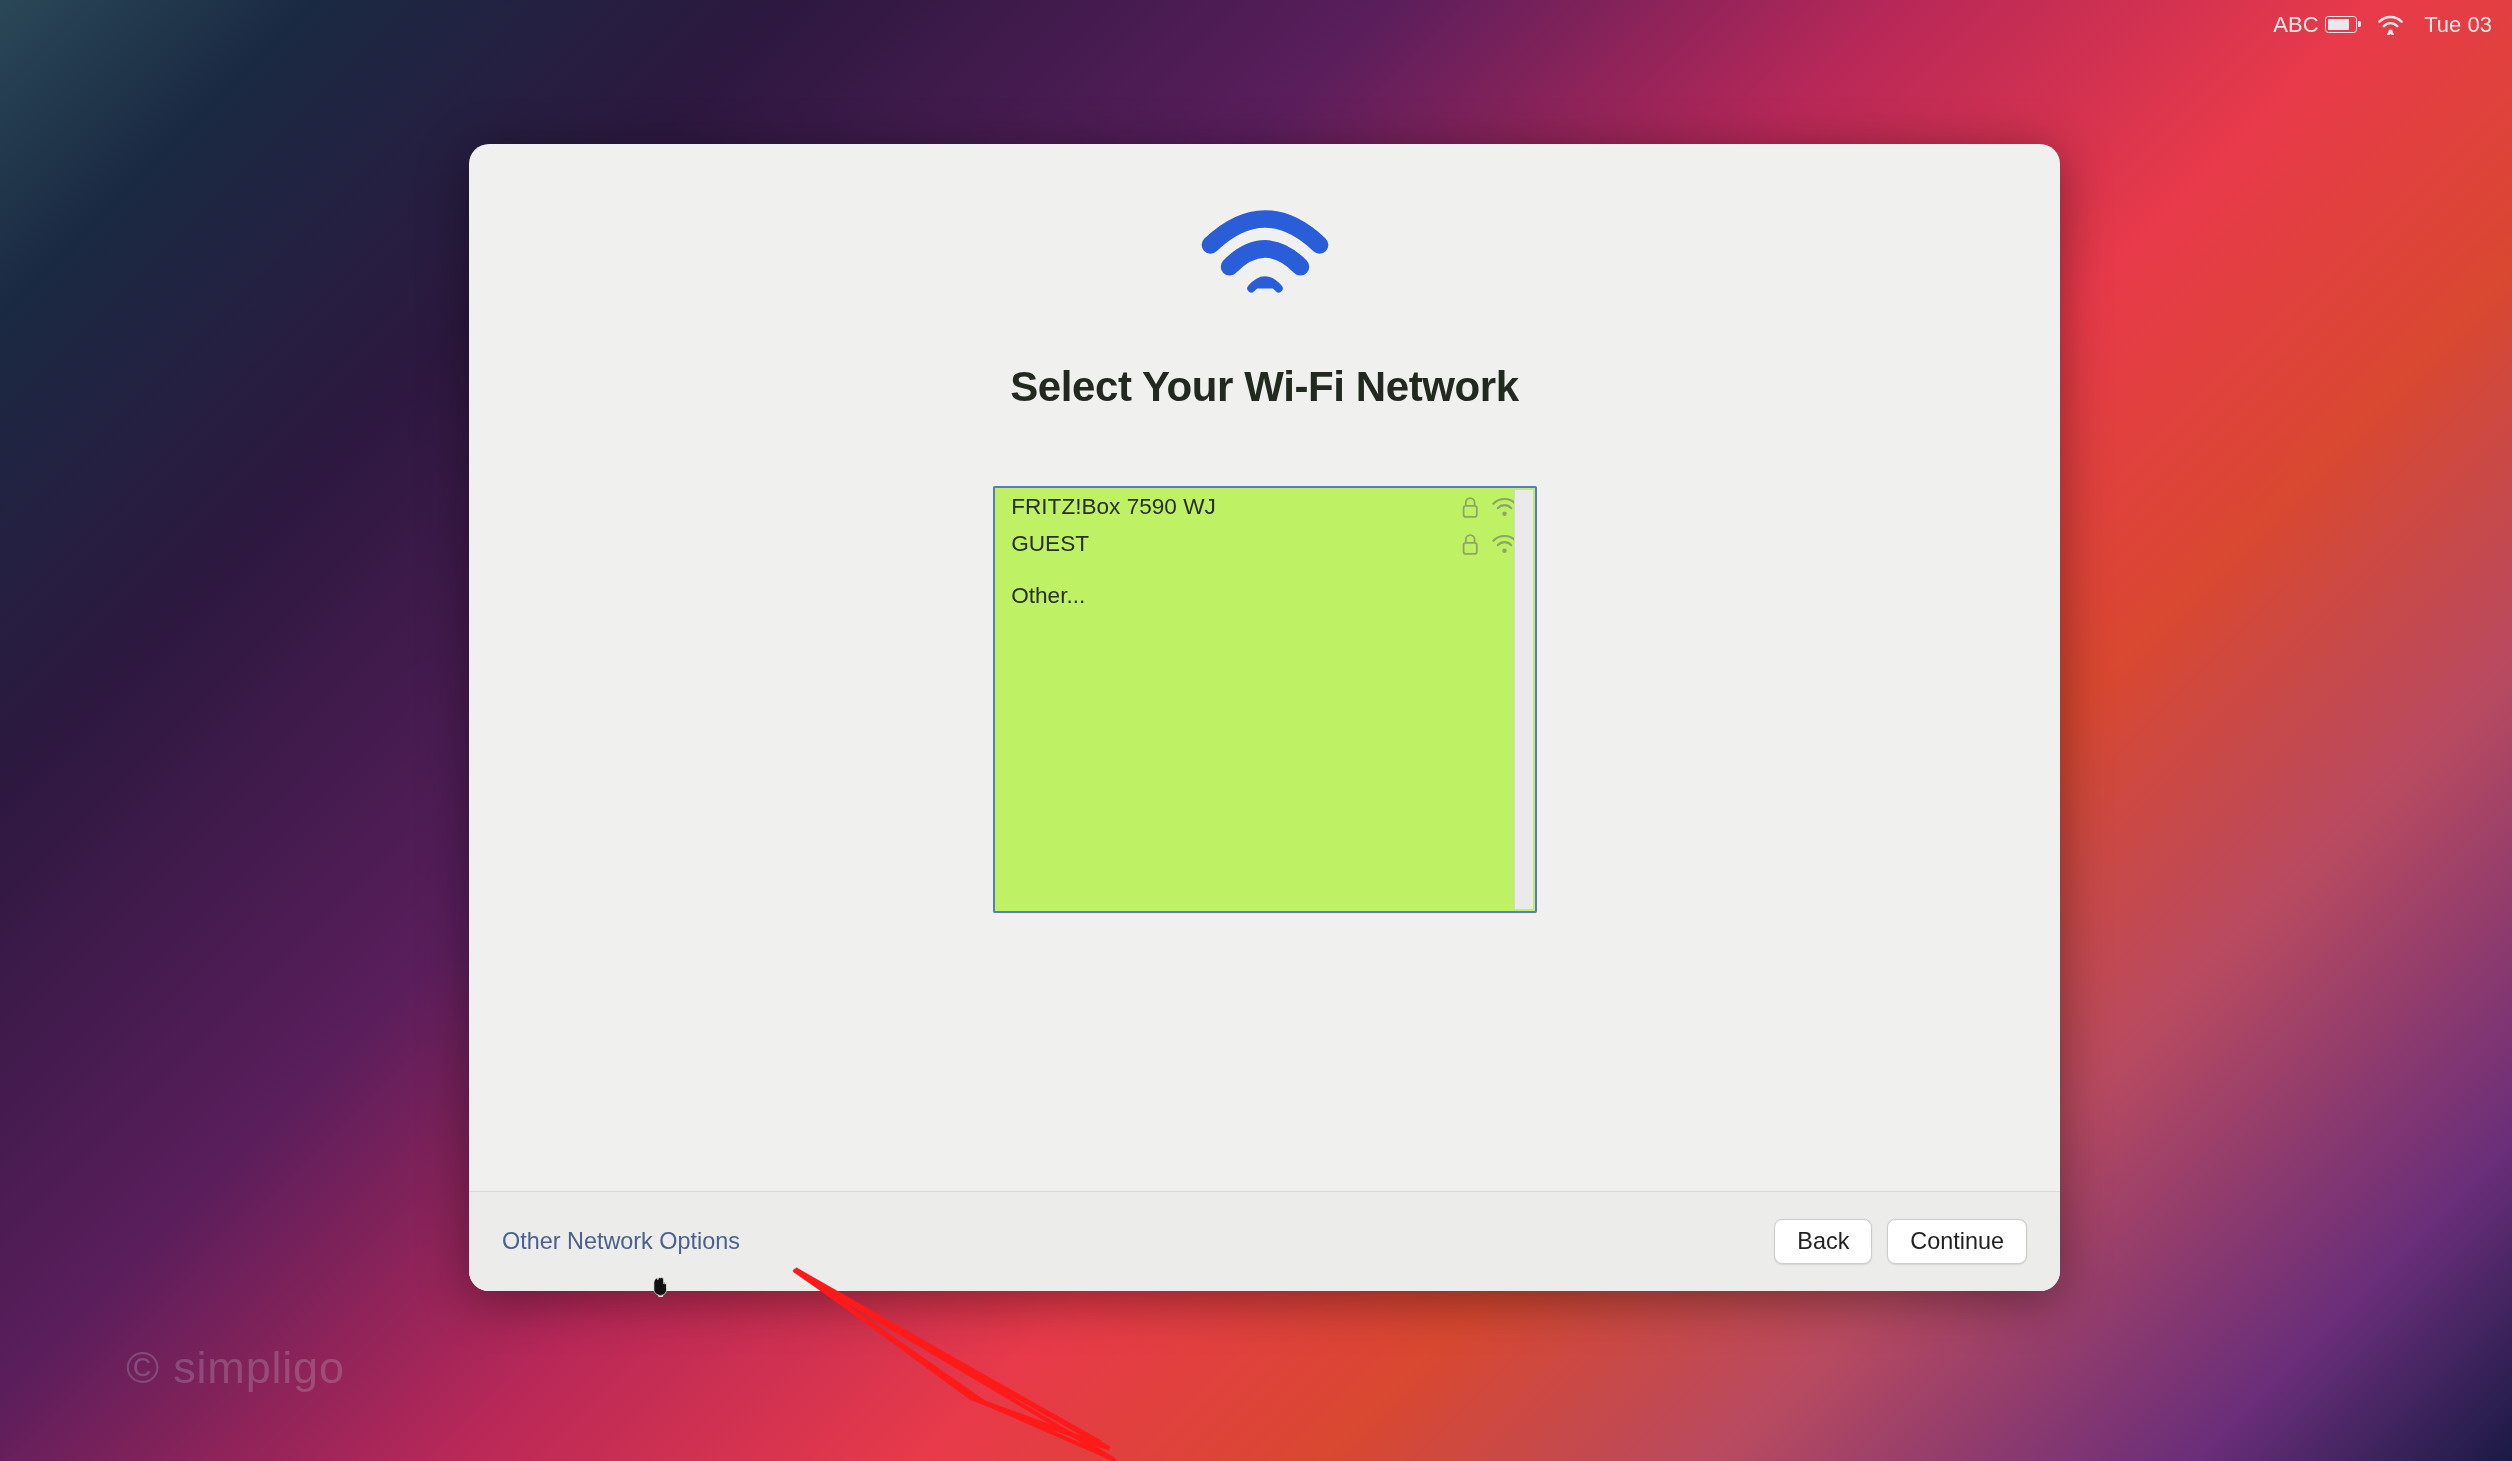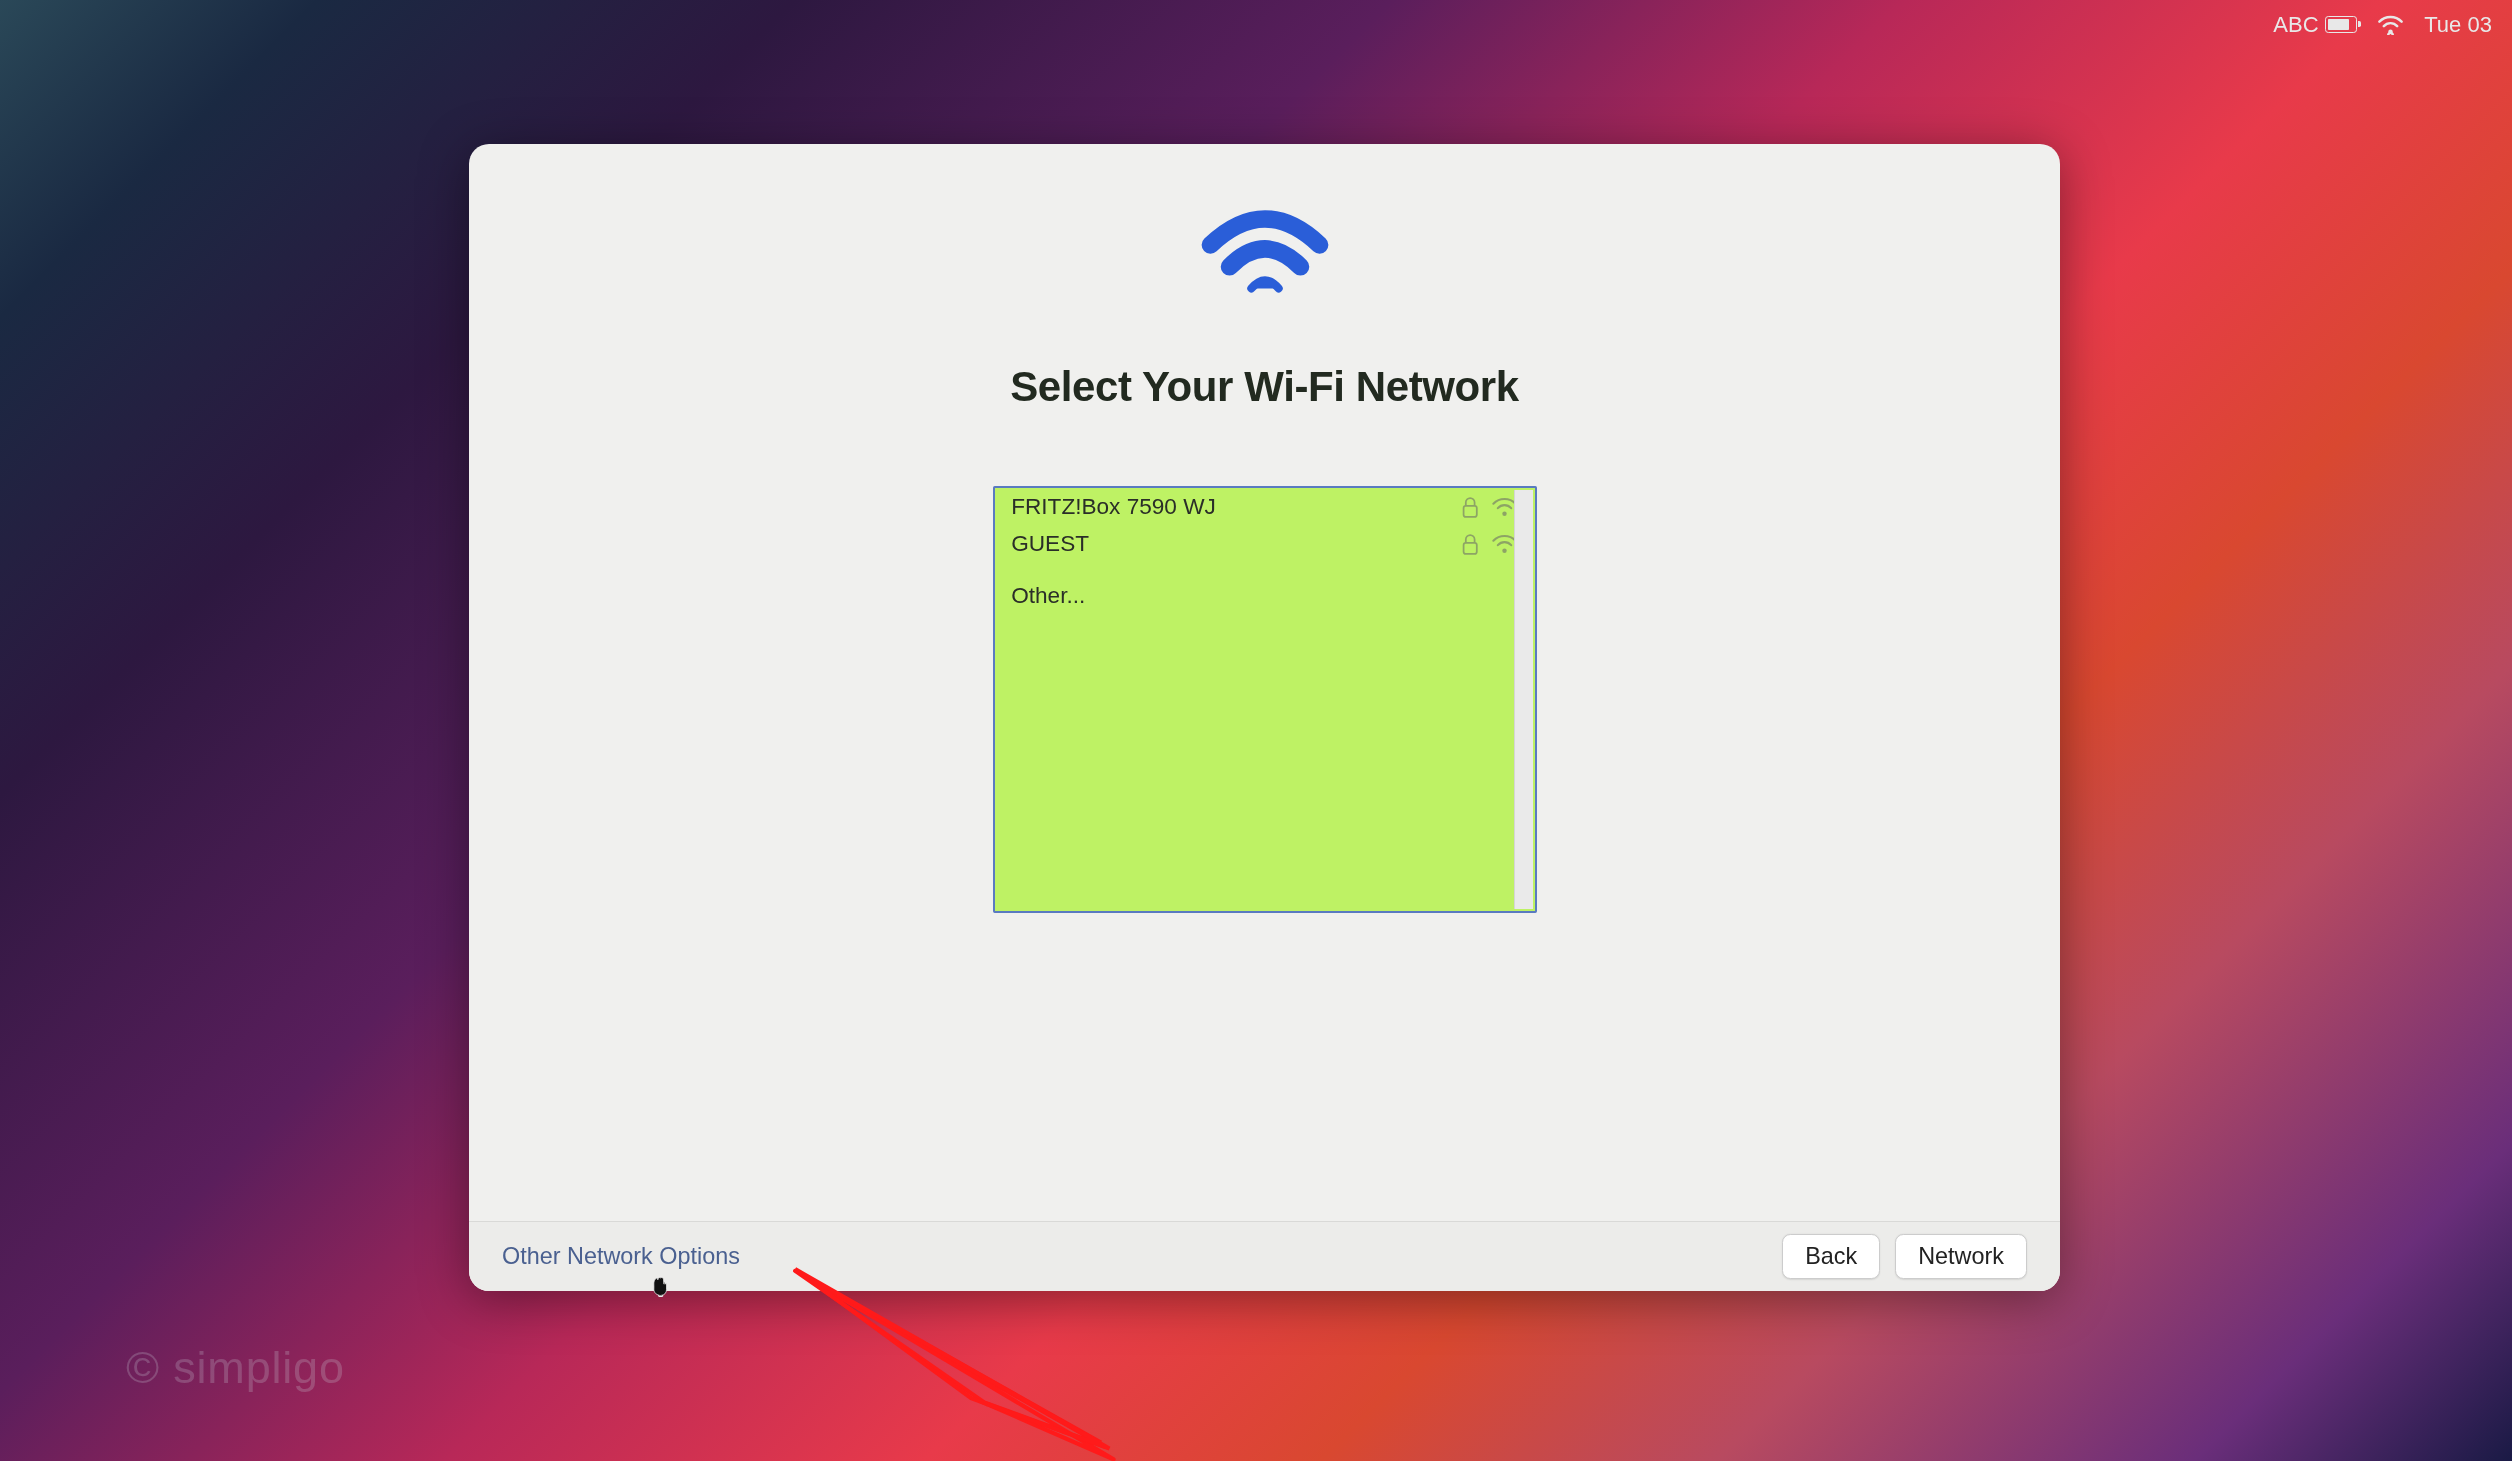--- a/index.html
+++ b/index.html
@@ -173,21 +173,21 @@
       position: absolute;
       right: 1.7px;
       top: 1.7px;
       bottom: 1.7px;
       width: 18.4px;
       background: #eaeaea;
       border-left: 0.8px solid #d5d5d5;
     }
     
     .panel-footer {
-      height: 70px;
+      height: 100px;
       border-top: 0.8px solid rgba(0,0,0,0.08);
       display: flex;
       align-items: center;
       padding: 0 33px;
       background: #ececea;
     }
     
     .other-options {
       color: #4a6090;
       font-size: 23.4px;
@@ -305,21 +305,21 @@
 
         <div class="scrollbar-track"></div>
       </div>
     </div>
   </div>
 
   <div class="panel-footer">
     <span class="other-options">Other Network Options</span>
     <div class="footer-spacer"></div>
     <button class="btn">Back</button>
-    <button class="btn">Network</button>
+    <button class="btn">Continue</button>
   </div>
 </div>
 
 <svg class="cursor-pointer" viewBox="0 0 20 24">
   <path d="M8 2 L8 14 L4 14 L10 22 L16 14 L12 14 L12 2 Z" transform="rotate(180 10 12)" fill="#000" stroke="#fff" stroke-width="1"></path>
   <path d="M7 3 C5 3 3 5 3 8 C3 8 3 14 3 15 C3 18 6 21 10 21 C14 21 16 18 16 15 L16 9 L13 9 L13 5 C13 3 11 2 10 3 C9 2 7 3 7 5 Z" fill="#111" stroke="#eee" stroke-width="0.8"></path>
 </svg>
 
 <svg class="arrow-annotation" width="419" height="218" viewBox="0 0 500 260">
   <path d="M30 20 L400 230 L250 175 L410 245 L30 20 Z M30 20 L395 225 M30 20 L260 180" fill="none" stroke="#ff1a1a" stroke-width="5" stroke-linejoin="round"></path>

